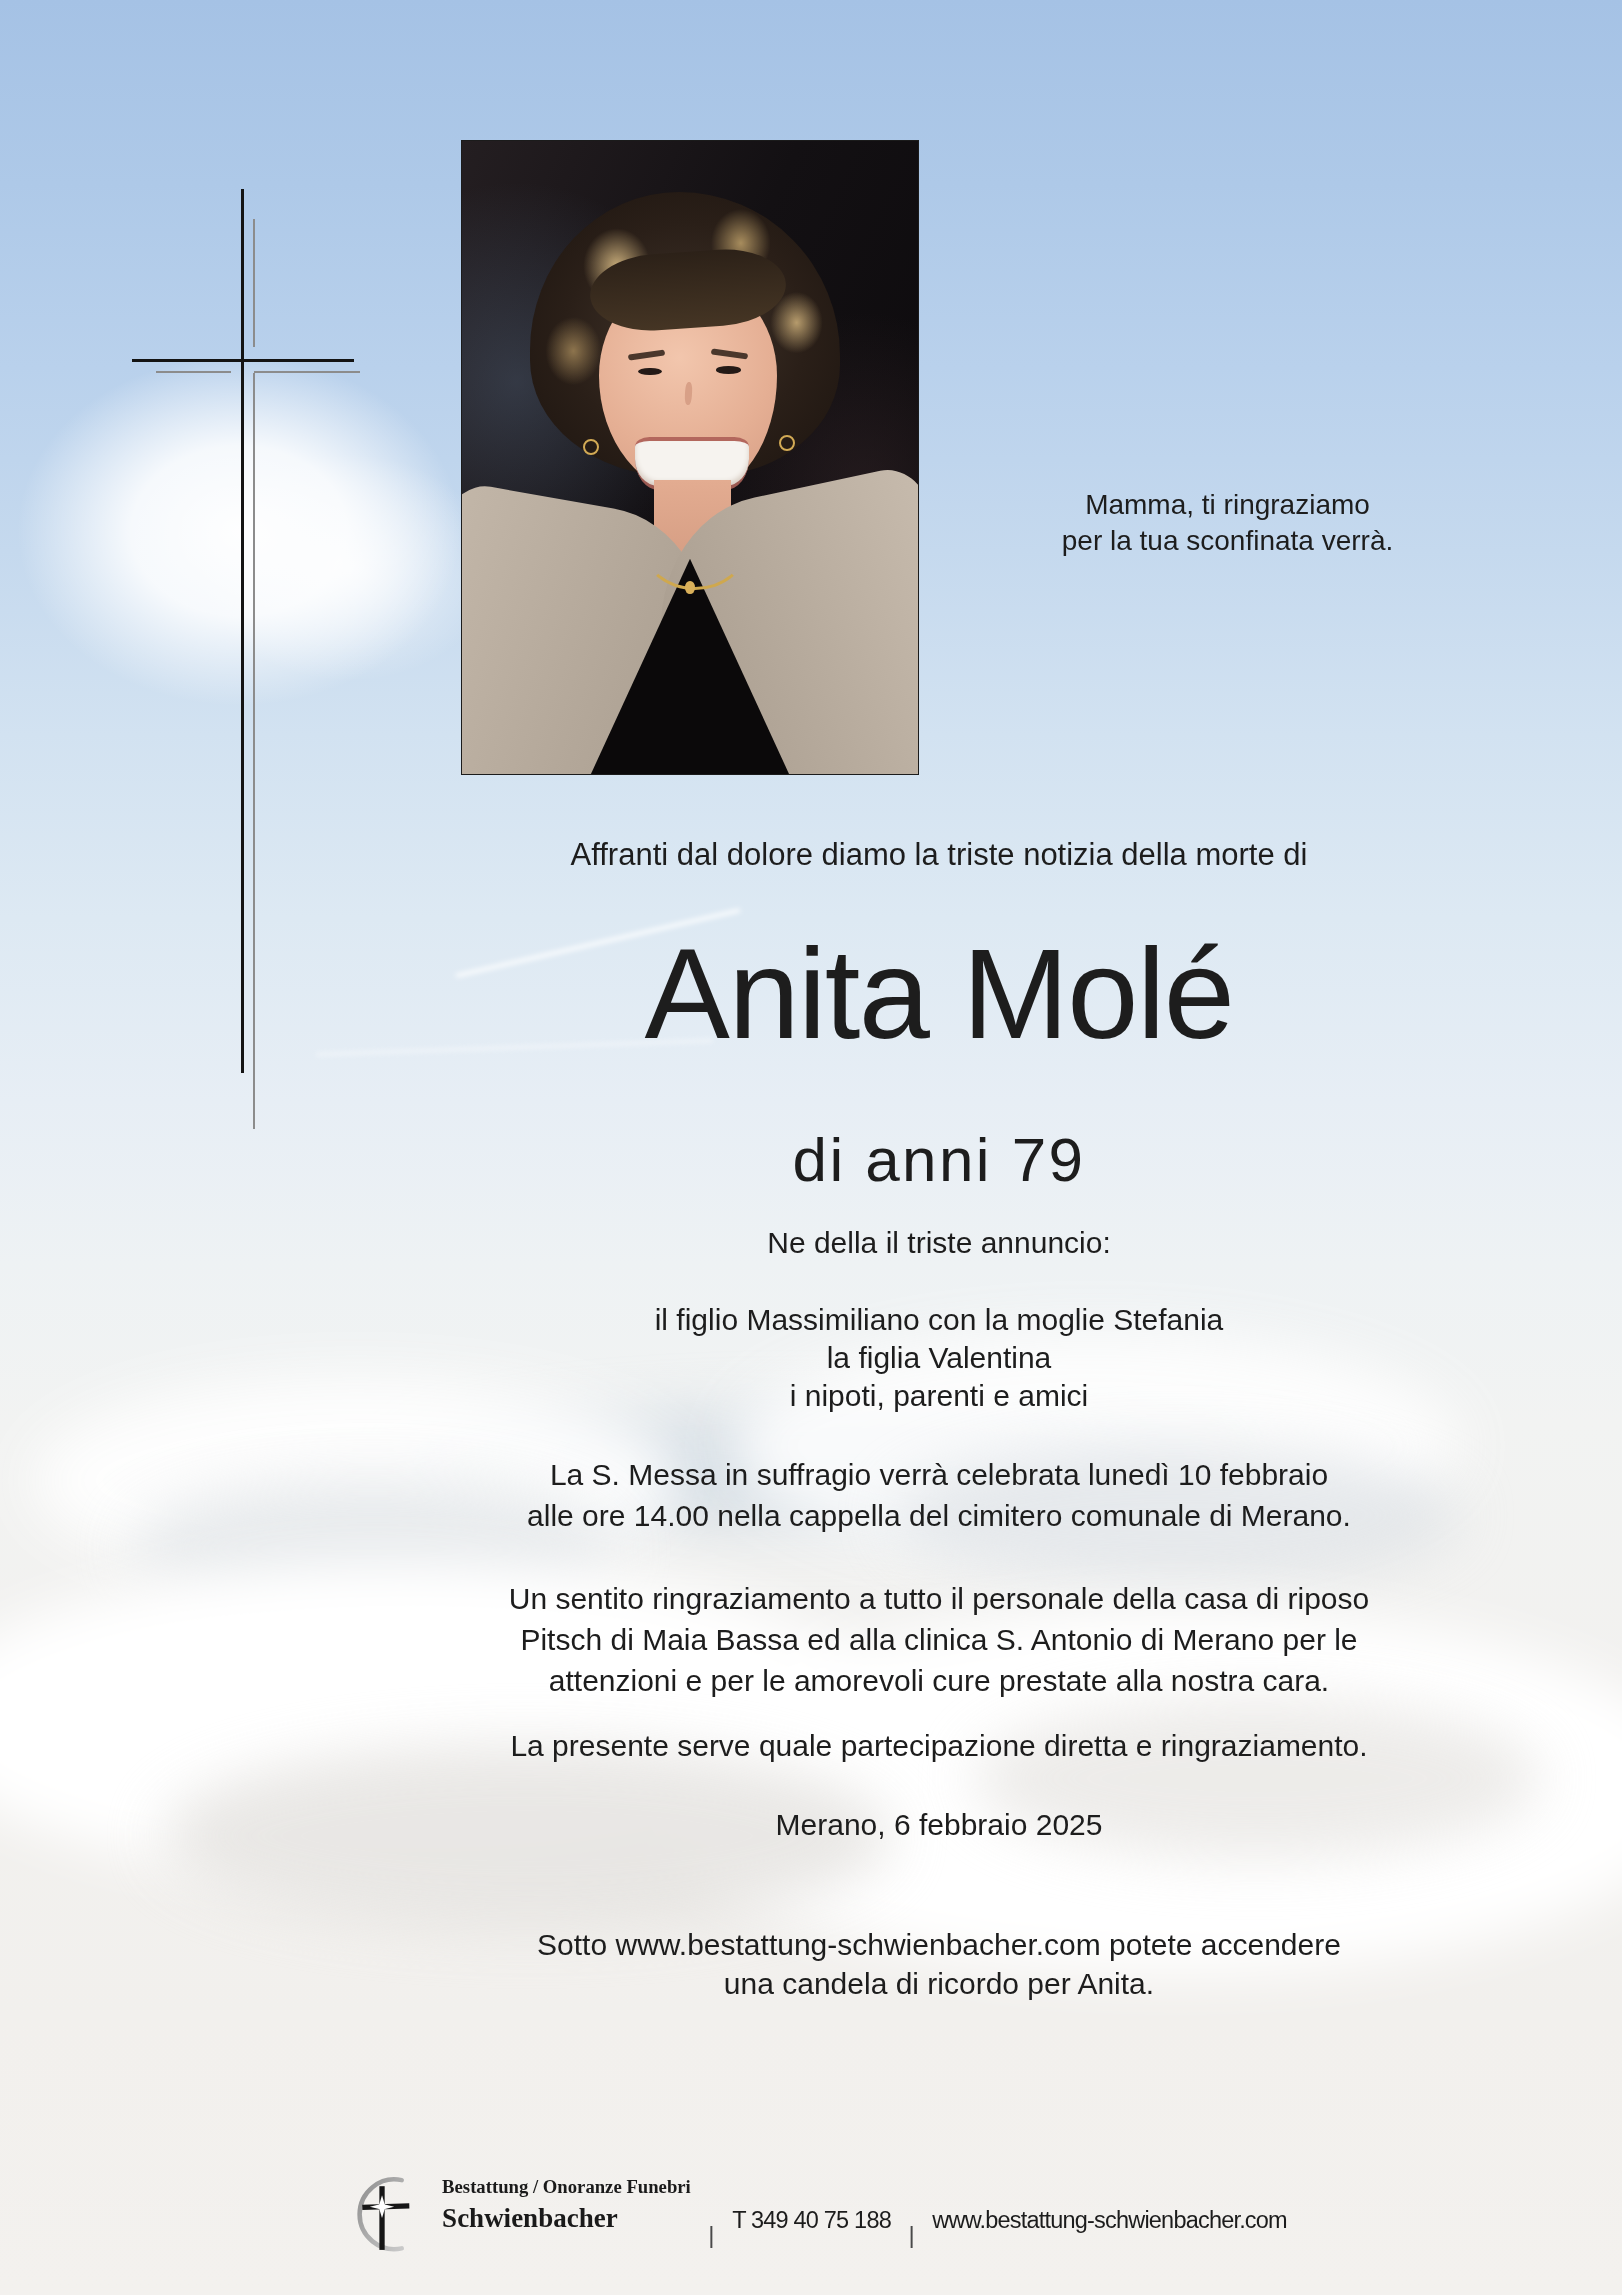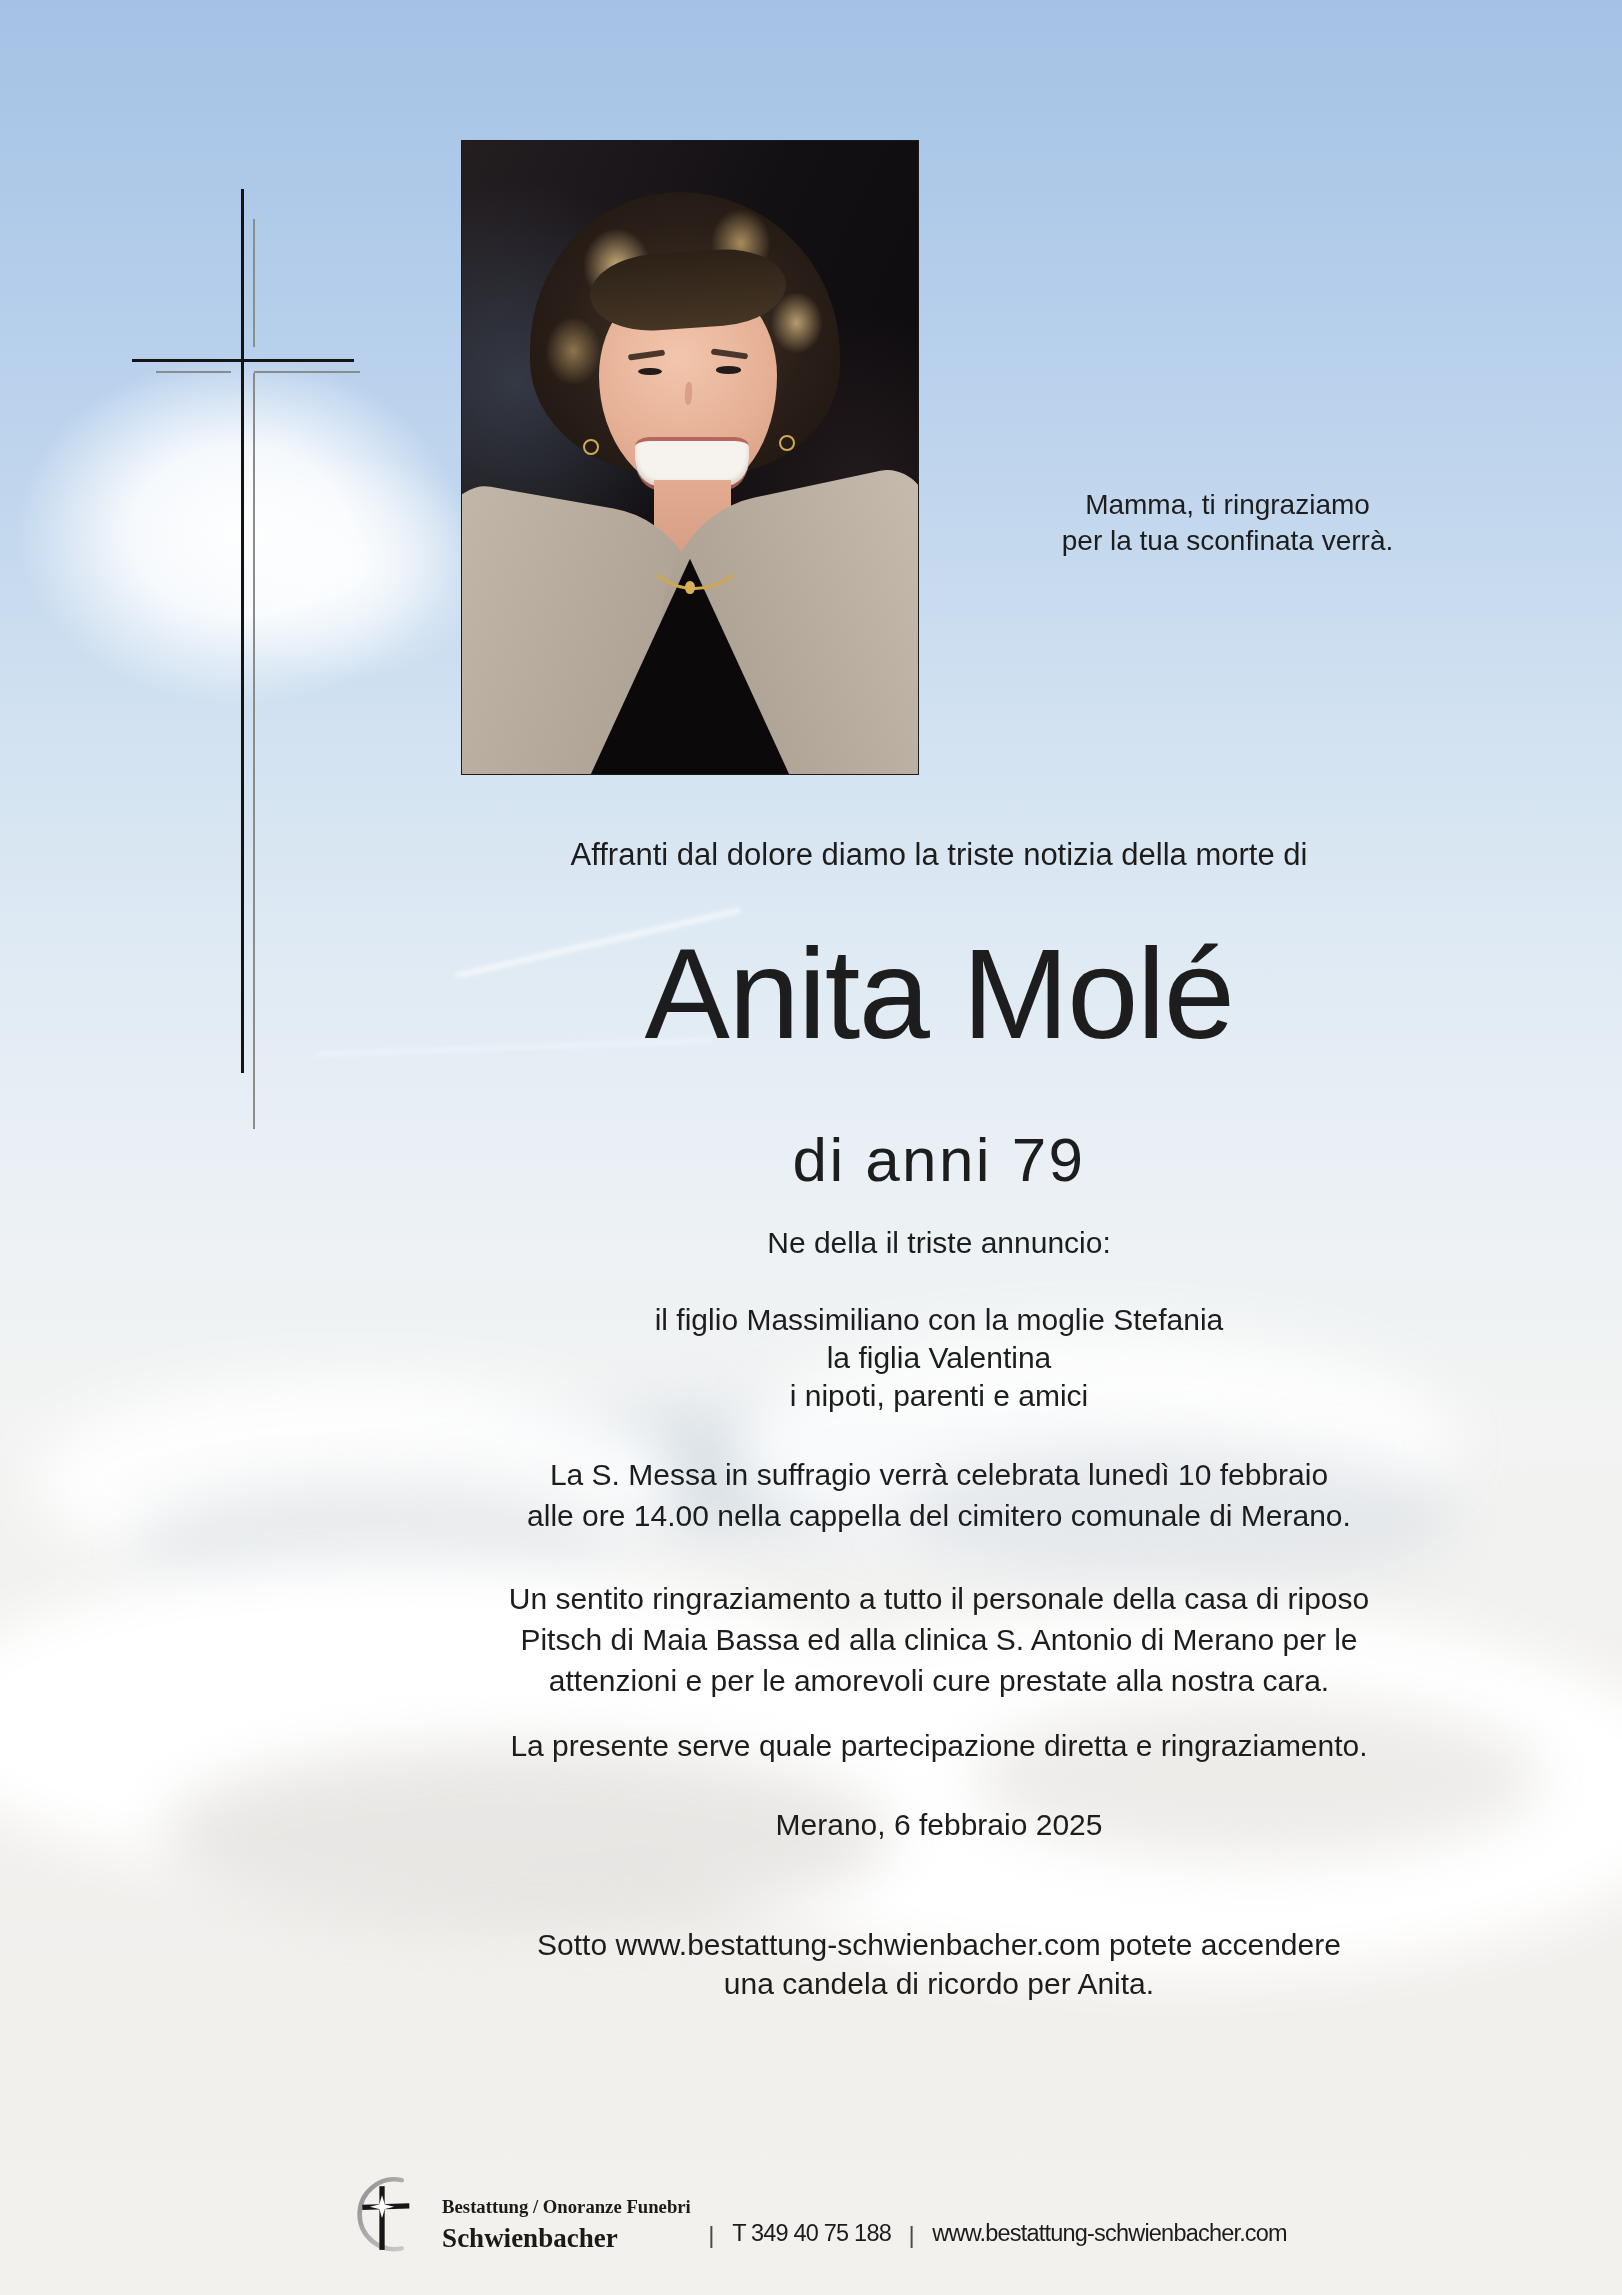--- a/index.html
+++ b/index.html
@@ -81,25 +81,25 @@
   .thanks{top:1578px;font-size:30px;line-height:41px;}
   .participation{top:1729px;font-size:30px;}
   .placedate{top:1808px;font-size:30px;}
   .candle{top:1925px;font-size:30px;line-height:39px;}
   
   .footer{
     position:absolute;left:0;top:2154px;width:1622px;height:105px;
     display:flex;justify-content:center;align-items:flex-end;gap:16px;
   }
   .logo-mark{width:91px;height:91px;flex:0 0 auto;}
-  .logo-text{display:flex;flex-direction:column;justify-content:center;margin-bottom:0;}
+  .logo-text{display:flex;flex-direction:column;justify-content:center;margin-bottom:20px;}
   .logo-tagline{font-family:"Liberation Serif","DejaVu Serif",serif;font-weight:bold;font-size:18.7px;line-height:21px;color:#1a1a1a;}
   .logo-company{font-family:"Liberation Serif","DejaVu Serif",serif;font-weight:bold;font-size:27px;line-height:42px;color:#1a1a1a;letter-spacing:0;}
   .f-sep{font-size:24px;color:#4a4a4a;font-weight:300;margin:0 1.6px 9.7px 1.6px;}
-  .f-small{font-size:23.5px;color:#1c1c1c;letter-spacing:-0.8px;margin-bottom:12px;}
+  .f-small{font-size:23.5px;color:#1c1c1c;letter-spacing:-0.8px;margin-bottom:25px;}
 </style>
 </head>
 <body>
 
 <div class="page">
 
   <div class="cloud" style="left:25%;top:61.5%;width:50%;height:5%;background:#b9c9d8;opacity:.5;"></div>
   <div class="cloud" style="left:2%;top:60%;width:40%;height:9%;background:#ffffff;opacity:.9;"></div>
   <div class="cloud" style="left:45%;top:58%;width:45%;height:10%;background:#ffffff;opacity:.85;"></div>
   <div class="cloud" style="left:8%;top:64.5%;width:30%;height:6%;background:#dfe3e6;opacity:.7;"></div>

